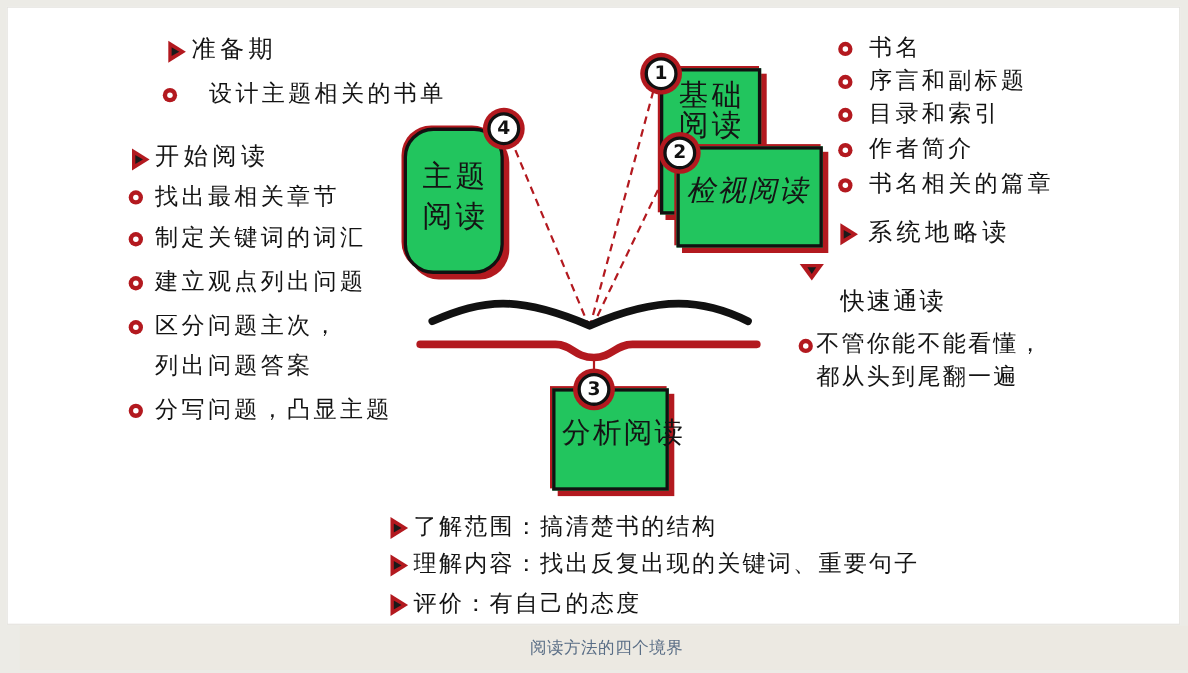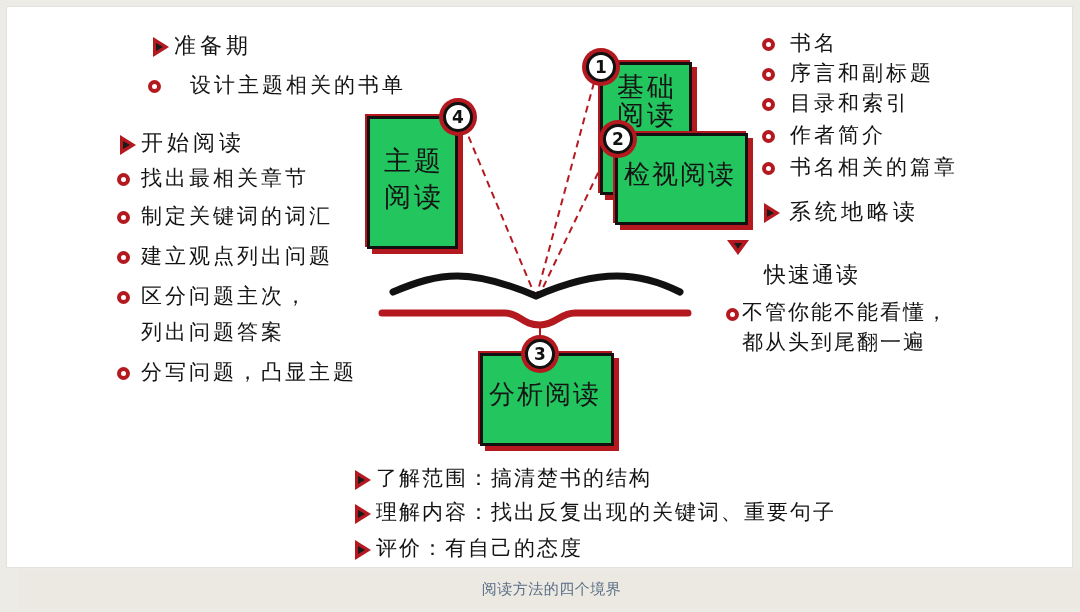--- a/index.html
+++ b/index.html
@@ -96,38 +96,38 @@
 <div class="dot" style="left:117px; top:211px;"></div>
 <div class="txt" style="left:141px; top:204px;">制定关键词的词汇</div>
 <div class="dot" style="left:117px; top:251px;"></div>
 <div class="txt" style="left:141px; top:244px;">建立观点列出问题</div>
 <div class="dot" style="left:117px; top:291px;"></div>
 <div class="txt" style="left:141px; top:284px;">区分问题主次，</div>
 <div class="txt" style="left:141px; top:320px;">列出问题答案</div>
 <div class="dot" style="left:117px; top:367px;"></div>
 <div class="txt" style="left:141px; top:360px;">分写问题，凸显主题</div>
 
-<div class="card" style="left:367px; top:116px; width:91px; height:133px;">
+<div class="card" style="left:367px; top:116px; width:91px; height:133px;border-radius:27px;">
   <div class="card-label" style="left:14px; top:26px;">主题</div>
   <div class="card-label" style="left:14px; top:62px;">阅读</div>
 </div>
 <div class="badge" style="left:443px; top:102px;">4</div>
 
 <div class="card" style="left:600px; top:62px; width:92px; height:133px;">
   <div class="card-label" style="left:14px; top:6px;">基础</div>
   <div class="card-label" style="left:14px; top:34px;">阅读</div>
 </div>
 <div class="badge" style="left:586px; top:52px;">1</div>
 
-<div class="card" style="left:615px; top:133px; width:133px; height:92px;">
+<div class="card" style="left:615px; top:133px; width:133px; height:92px;font-style:italic;">
   <div class="card-label" style="left:6px; top:24px; font-size:26px; letter-spacing:2px;">检视阅读</div>
 </div>
 <div class="badge" style="left:603px; top:124px;">2</div>
 
-<div class="card" style="left:480px; top:353px; width:134px; height:93px;">
+<div class="card" style="left:502px; top:353px; width:106px; height:93px;">
   <div class="card-label" style="left:6px; top:24px; font-size:26px; letter-spacing:2px;">分析阅读</div>
 </div>
 <div class="badge" style="left:525px; top:339px;">3</div>
 
 <div class="dot" style="left:762px; top:38px;"></div>
 <div class="txt" style="left:790px; top:31px;">书名</div>
 <div class="dot" style="left:762px; top:68px;"></div>
 <div class="txt" style="left:790px; top:61px;">序言和副标题</div>
 <div class="dot" style="left:762px; top:98px;"></div>
 <div class="txt" style="left:790px; top:91px;">目录和索引</div>

